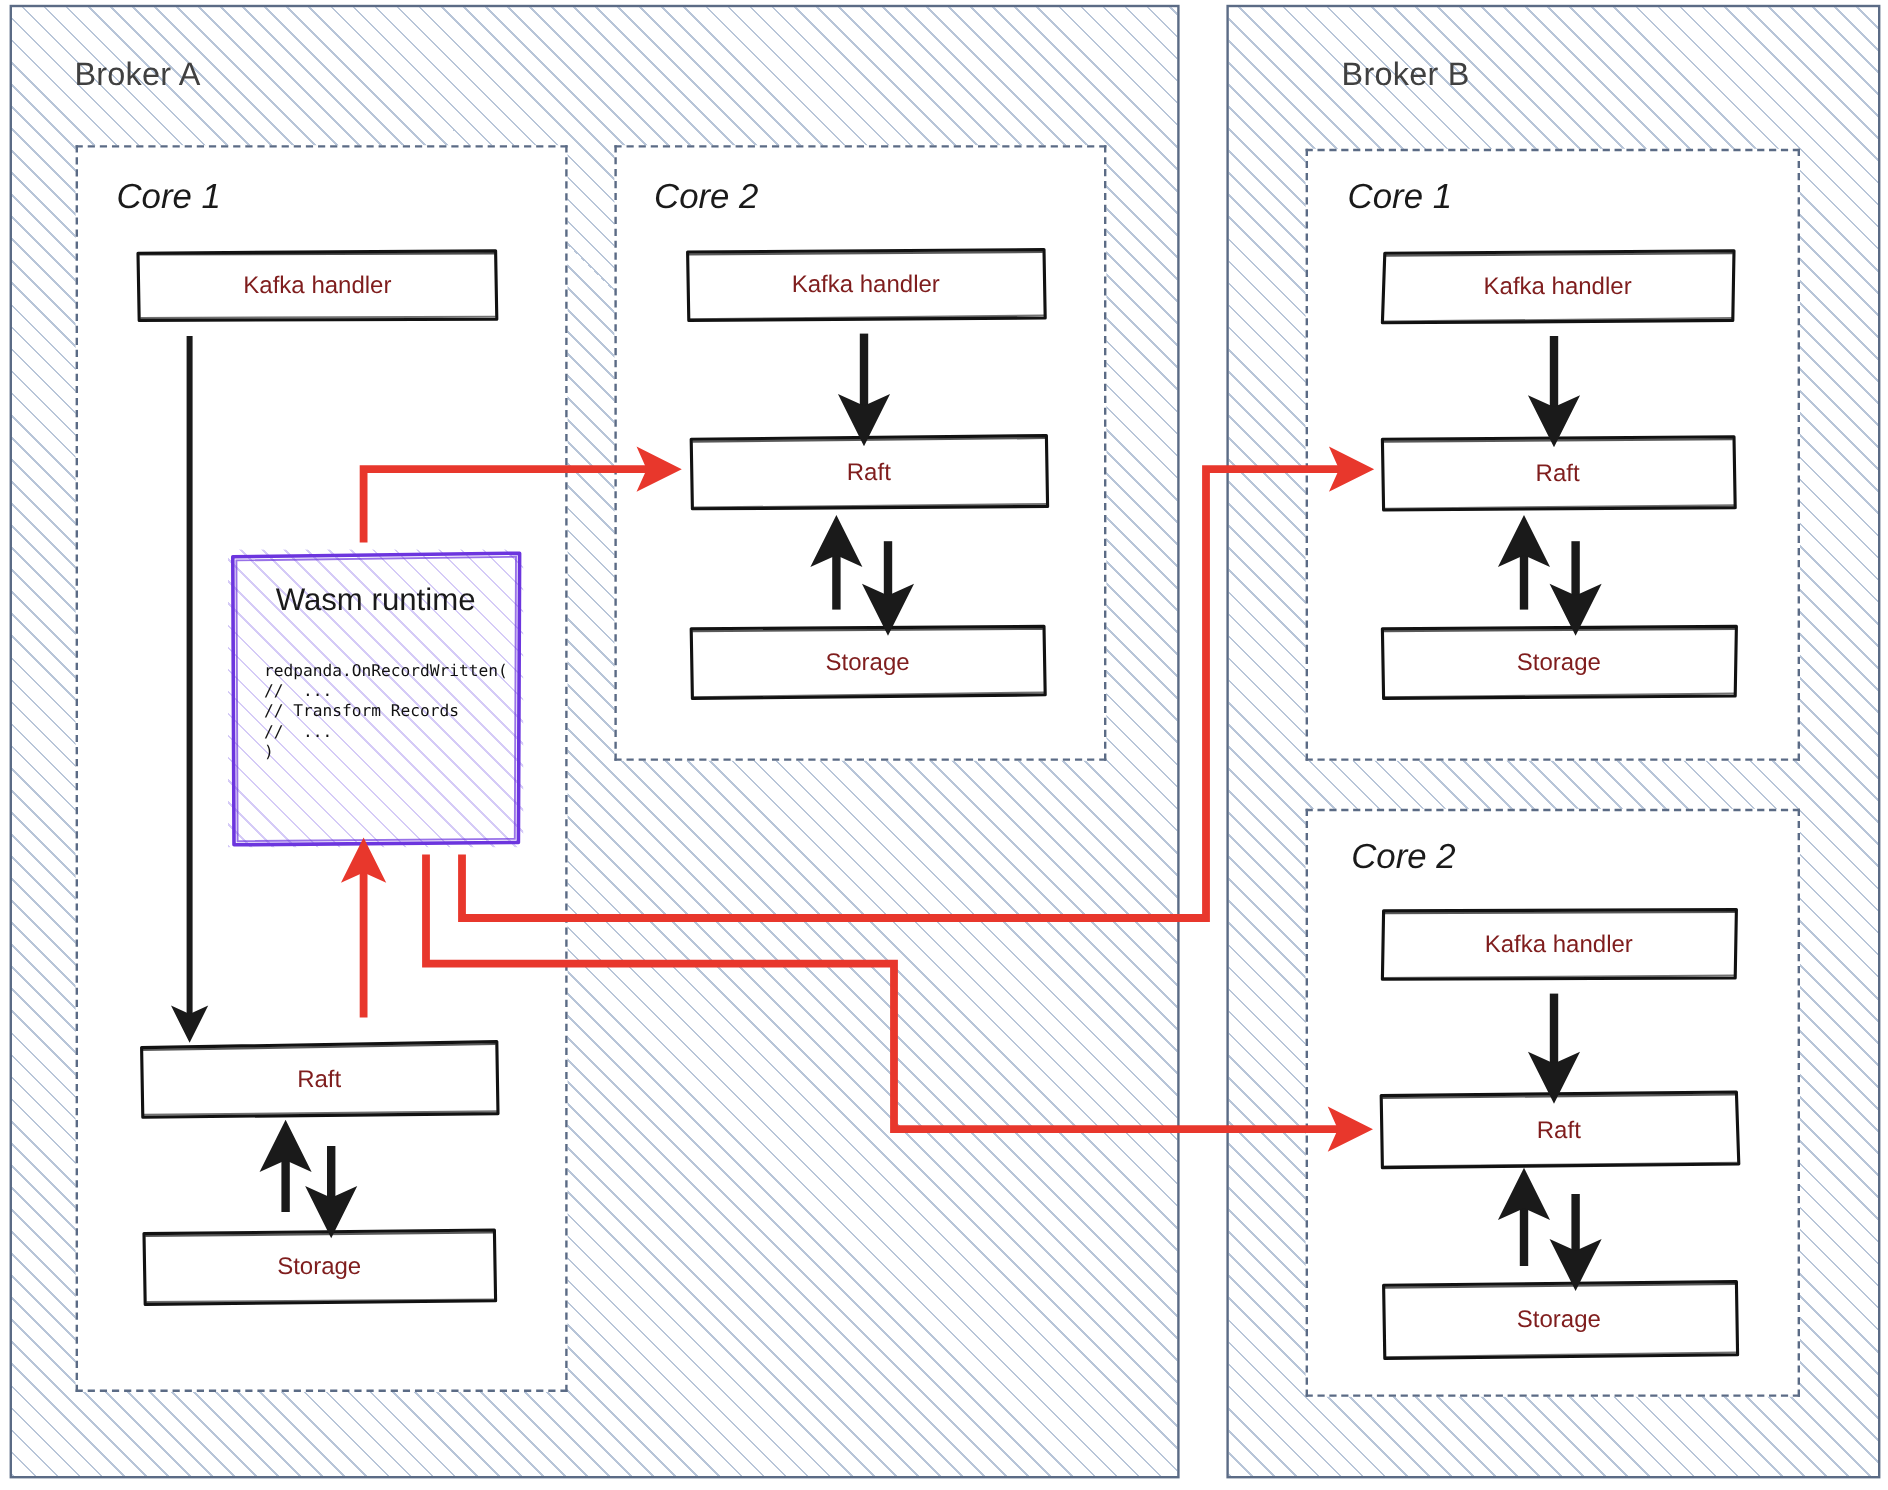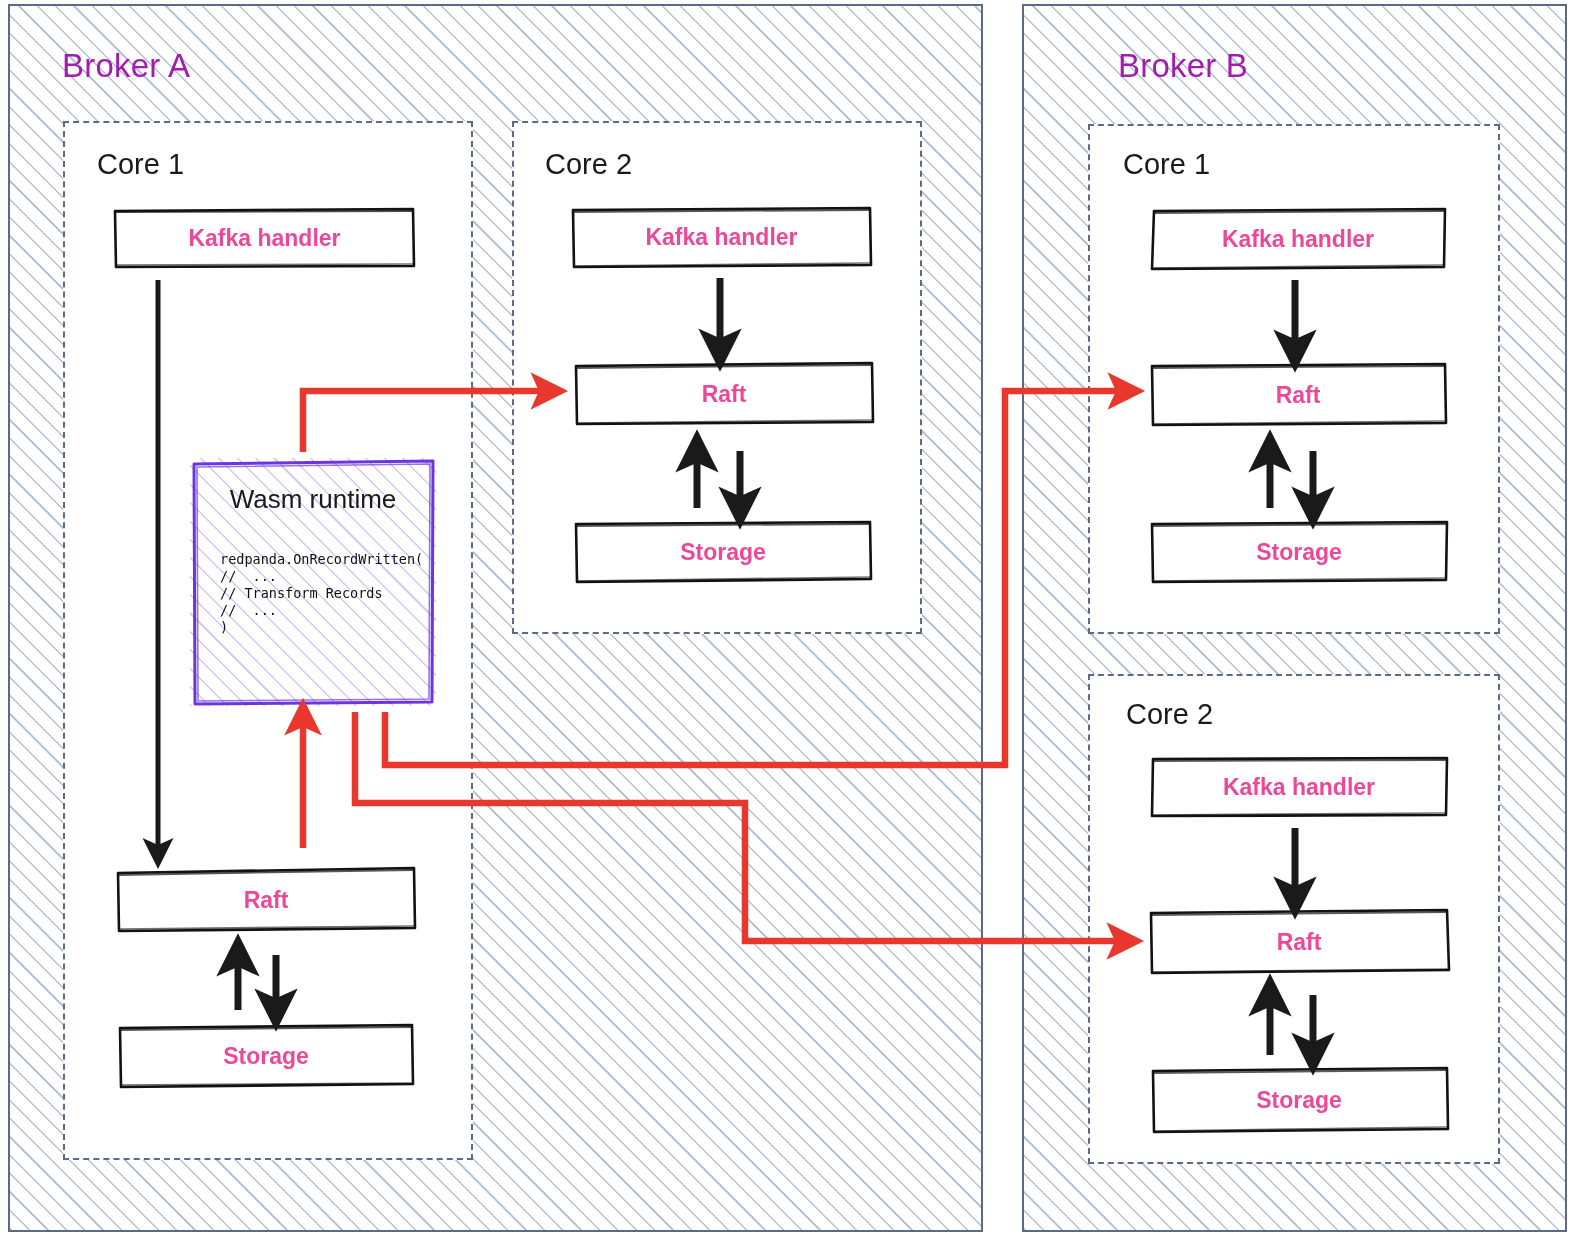--- a/index.html
+++ b/index.html
@@ -24,58 +24,58 @@
     background-image: repeating-linear-gradient(
         45deg,
         rgba(180,194,214,0.95) 0px,
         rgba(180,194,214,0.95) 1.6px,
         rgba(255,255,255,0) 1.6px,
         rgba(255,255,255,0) 13px);
     box-sizing: border-box;
   }
   .broker-title {
     position: absolute;
-    font-size: 33px;
-    color: #a21caf;
+    font-size: 27px;
+    color: #404040;
     white-space: nowrap;
     letter-spacing: 0.2px;
     text-align: right;
   }
 
   
   .core {
     position: absolute;
     border: 2.5px dashed #5b6b85;
     background: #ffffff;
     box-sizing: border-box;
   }
   .core-title {
     position: absolute;
     font-size: 29px;
     color: #1a1a1a;
     white-space: nowrap;
+    font-style: italic;
   }
 
   
   .node {
     position: absolute;
     box-sizing: border-box;
   }
   .node svg { position: absolute; inset: 0; overflow: visible; }
   .node-label {
     position: absolute;
     inset: 0;
     display: flex;
     align-items: center;
     justify-content: center;
-    font-size: 23px;
-    color: #ec4899;
+    font-size: 20px;
+    color: #7f1d1d;
     white-space: nowrap;
     pointer-events: none;
-    font-weight: bold;
   }
 
   
   .wasm {
     position: absolute;
     box-sizing: border-box;
     background-color: #ffffff;
     background-image: repeating-linear-gradient(
         45deg,
         rgba(150,125,235,0.40) 0px,

